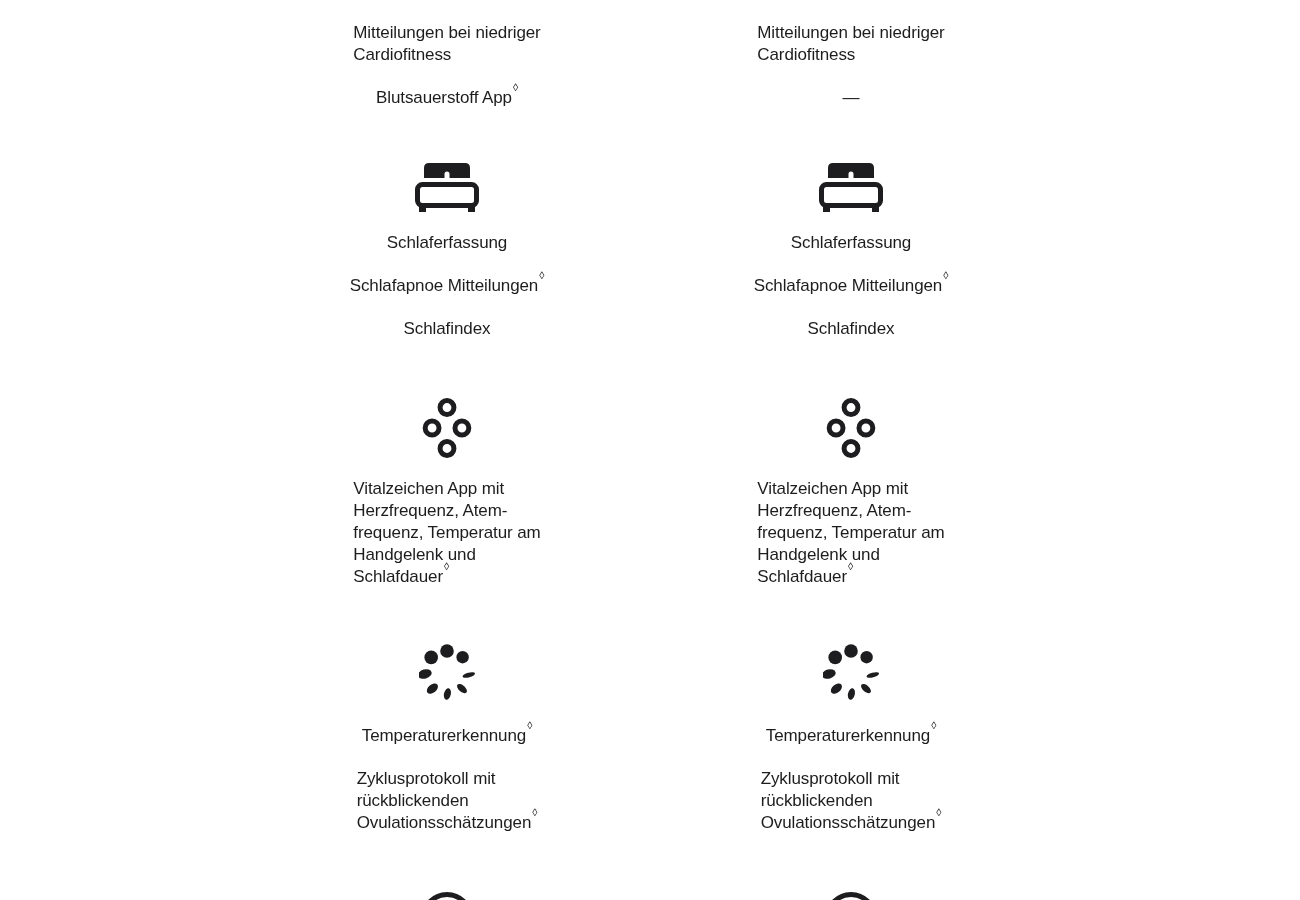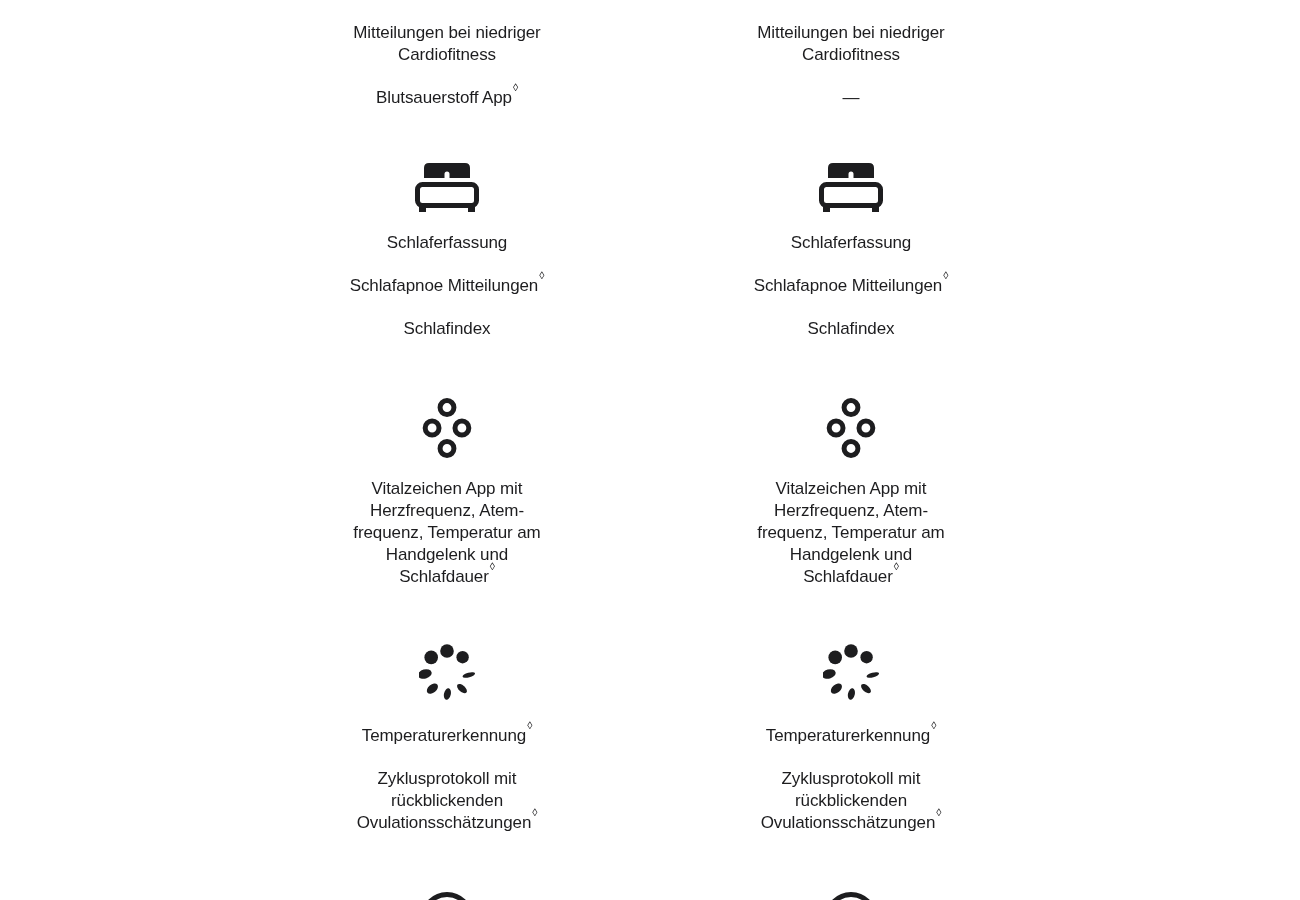--- a/index.html
+++ b/index.html
@@ -13,21 +13,21 @@
     color: #1d1d1f;
   }
   .col {
     position: absolute;
     top: 0;
     width: 300px;
     padding-top: 22px;
     display: flex;
     flex-direction: column;
     align-items: center;
-    text-align: center;
+    text-align: left;
   }
   .col-left  { left: 297px; }
   .col-right { left: 701px; }
   .row {
     margin: 0 0 21px 0;
     font-size: 17px;
     line-height: 22px;
     letter-spacing: -0.1px;
     white-space: nowrap;
     color: #1d1d1f;

